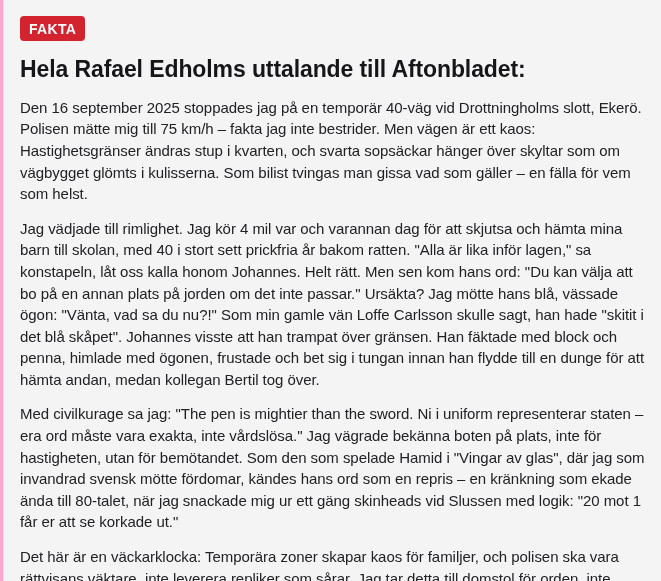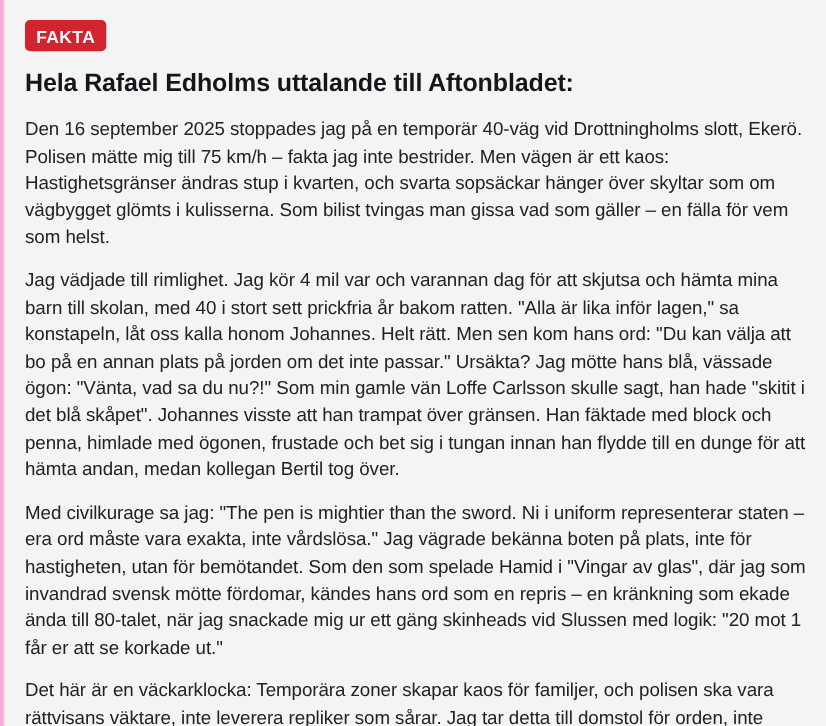--- a/index.html
+++ b/index.html
@@ -32,21 +32,21 @@
     color: #ffffff;
     font-weight: 800;
     font-size: 14px;
     line-height: 1;
     letter-spacing: 0.3px;
     padding: 6px 9px 5px 9px;
     border-radius: 4px;
   }
   h2.fakta-heading {
     margin: 14px 0 0 0;
-    font-size: 20px;
+    font-size: 23px;
     line-height: 1.25;
     font-weight: 700;
     color: #15151a;
     letter-spacing: -0.1px;
   }
   .fakta-body p {
     margin: 13px 0 0 0;
     font-size: 15px;
     line-height: 21.6px;
     color: #212126;

